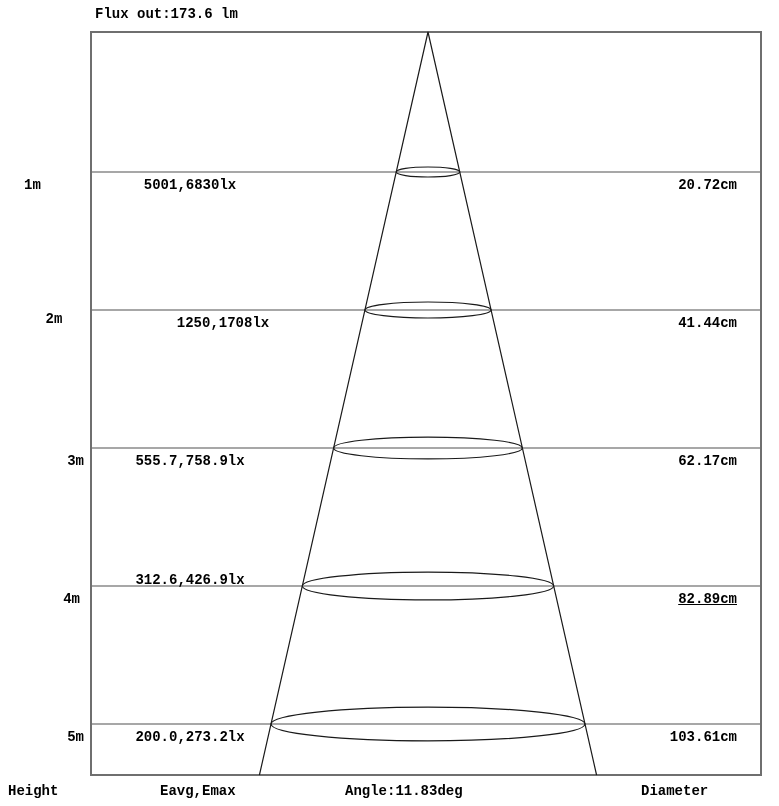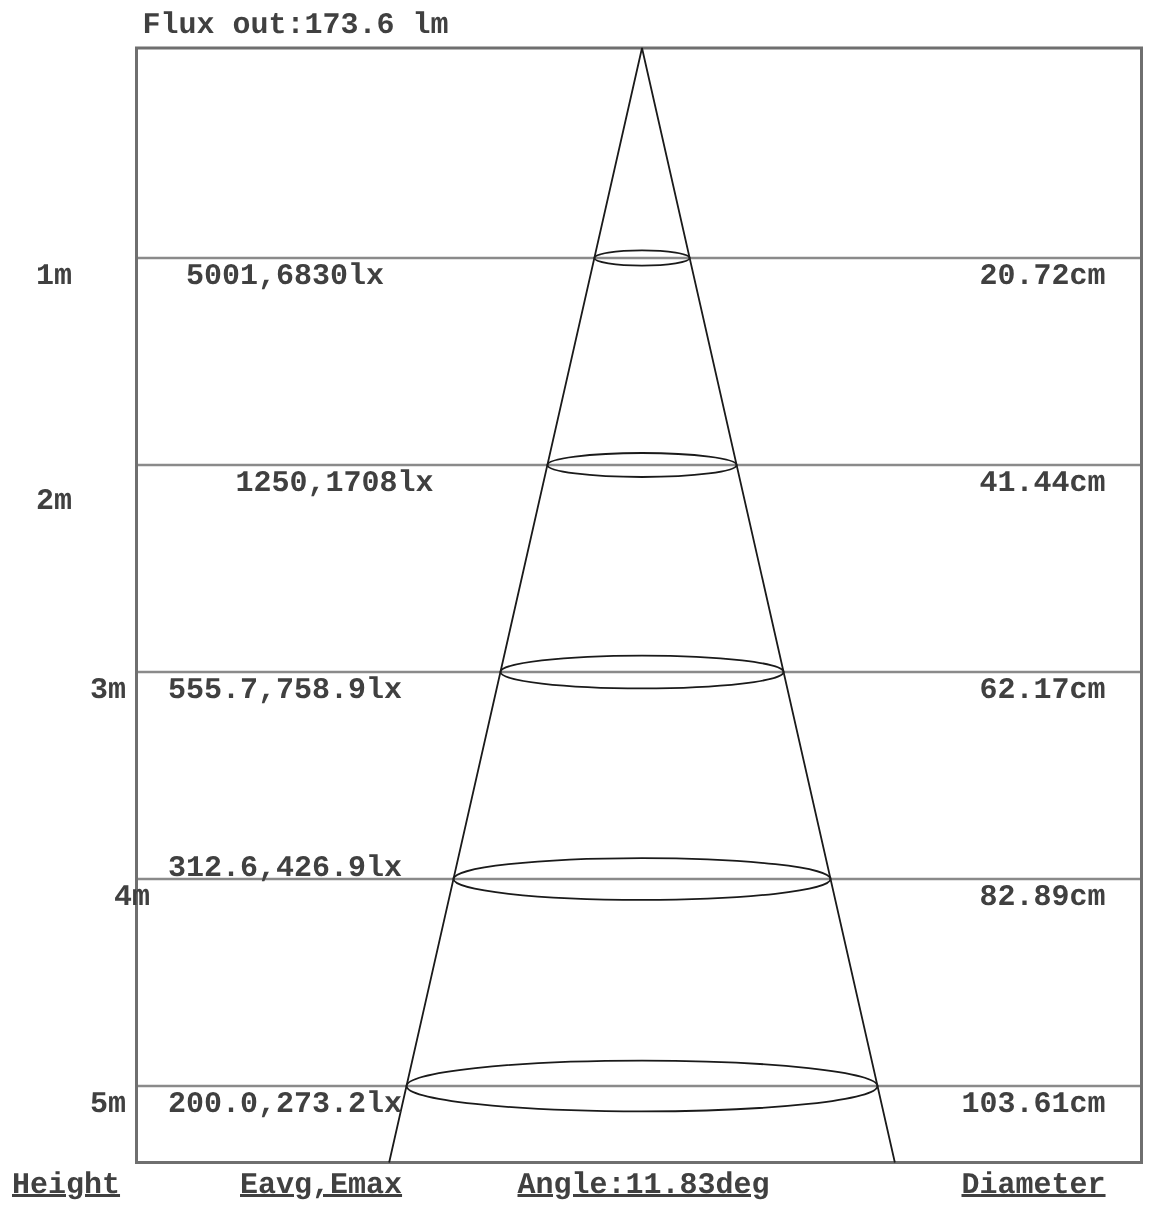--- a/index.html
+++ b/index.html
@@ -10,22 +10,22 @@
     height: 806px;
     overflow: hidden;
   }
   .stage {
     position: relative;
     width: 779px;
     height: 806px;
     background: #ffffff;
     font-family: "Liberation Mono", "DejaVu Sans Mono", monospace;
     font-weight: bold;
-    font-size: 20px;
-    color: #404040;
+    font-size: 14px;
+    color: #000000;
   }
   .flux-label {
     position: absolute;
     left: 95px;
     top: 6px;
     white-space: pre;
   }
   .cone-svg {
     position: absolute;
     left: 0;
@@ -34,21 +34,20 @@
   .row-label {
     position: absolute;
     white-space: pre;
     line-height: 20px;
   }
   .footer-label {
     position: absolute;
     top: 781px;
     white-space: pre;
     line-height: 20px;
-    text-decoration: underline;
   }
 </style>
 </head>
 <body>
 
 <div class="stage">
 
   <div class="flux-label">Flux out:173.6 lm</div>
 
   <svg id="cone-svg" class="cone-svg" width="779" height="806">
@@ -63,29 +62,29 @@
       <ellipse cx="428" cy="586" rx="125.6907514450867" ry="13.940621387283237" fill="none" stroke="#1a1a1a" stroke-width="1.2"></ellipse>
       <line x1="92" y1="724" x2="760" y2="724" stroke="#8a8a8a" stroke-width="1.6"></line>
       <ellipse cx="428" cy="724" rx="157" ry="16.915" fill="none" stroke="#1a1a1a" stroke-width="1.2"></ellipse>
       <path d="M 259.42919075144505 775 L 428 32 L 596.570809248555 775" fill="none" stroke="#1a1a1a" stroke-width="1.2"></path>
     </svg>
 
   <div id="row-labels-layer">
       <div class="row-label" style="left: 24px; top: 175px; width: 60px; text-align: left;">1m</div>
       <div class="row-label" style="left: 80px; top: 175px; width: 220px; text-align: center;">5001,6830lx</div>
       <div class="row-label" style="left: 597px; top: 175px; width: 140px; text-align: right; font-family: Liberation Mono, monospace;">20.72cm</div>
-      <div class="row-label" style="left: 24px; top: 325px; width: 60px; text-align: left;">2m</div>
+      <div class="row-label" style="left: 24px; top: 309px; width: 60px; text-align: center;">2m</div>
       <div class="row-label" style="left: 80px; top: 313px; width: 220px; text-align: center; padding-left: 33px;">1250,1708lx</div>
       <div class="row-label" style="left: 597px; top: 313px; width: 140px; text-align: right;">41.44cm</div>
       <div class="row-label" style="left: 24px; top: 451px; width: 60px; text-align: right;">3m</div>
       <div class="row-label" style="left: 80px; top: 451px; width: 220px; text-align: center;">555.7,758.9lx</div>
       <div class="row-label" style="left: 597px; top: 451px; width: 140px; text-align: right;">62.17cm</div>
-      <div class="row-label" style="left: 40px; top: 589px; width: 60px; text-align: right;">4m</div>
+      <div class="row-label" style="left: 20px; top: 589px; width: 60px; text-align: right;">4m</div>
       <div class="row-label" style="left: 80px; top: 570px; width: 220px; text-align: center;">312.6,426.9lx</div>
-      <div class="row-label" style="left: 597px; top: 589px; width: 140px; text-align: right;">82.89cm</div>
+      <div class="row-label" style="left: 597px; top: 589px; width: 140px; text-align: right; text-decoration: underline;">82.89cm</div>
       <div class="row-label" style="left: 24px; top: 727px; width: 60px; text-align: right;">5m</div>
       <div class="row-label" style="left: 80px; top: 727px; width: 220px; text-align: center;">200.0,273.2lx</div>
       <div class="row-label" style="left: 597px; top: 727px; width: 140px; text-align: right;">103.61cm</div>
     </div>
 
   <div class="footer-label" style="left:8px;">Height</div>
   <div class="footer-label" style="left:160px;text-align:center;">Eavg,Emax</div>
   <div class="footer-label" style="left:345px;">Angle:11.83deg</div>
   <div class="footer-label" style="left:641px;">Diameter</div>
 

